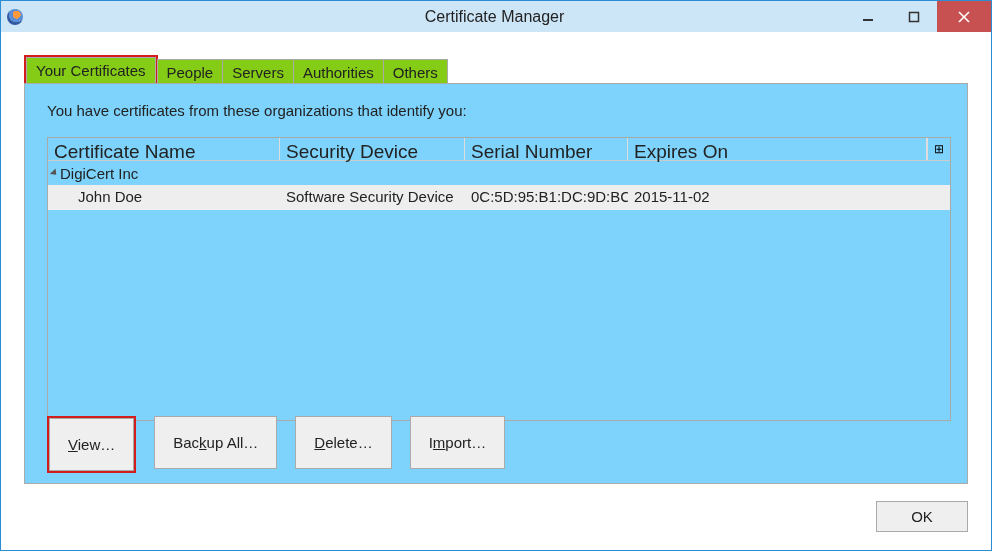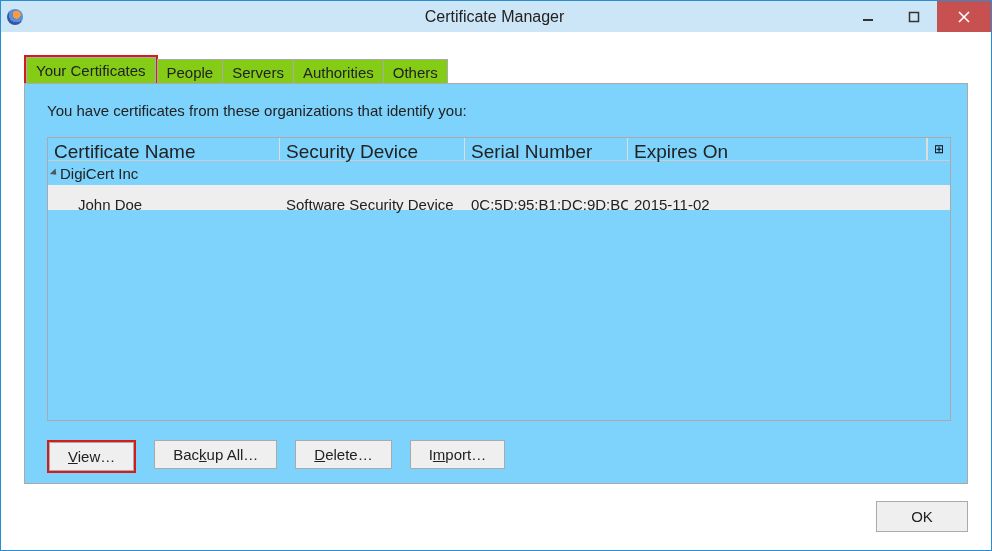--- a/index.html
+++ b/index.html
@@ -29,28 +29,28 @@
   .ghcell:last-child{border-right:none;}
   .col-picker{width:22px;display:flex;align-items:center;justify-content:center;font-size:12px;border-left:1px solid #ddd;}
   .w-name{width:232px;}
   .w-dev{width:185px;}
   .w-sn{width:163px;}
   .w-exp{flex:1;}
   .grid-body{}
   .group-row{display:flex;align-items:center;height:24px;padding-left:2px;font-size:15px;color:#222;}
   .tri{width:0;height:0;border-left:5px solid #555;border-top:4px solid transparent;border-bottom:4px solid transparent;transform:rotate(45deg);margin:0 3px 0 2px;}
   .data-row{display:flex;height:25px;background:#eee;font-size:15px;color:#222;}
-  .dcell{padding:11px 6px 0 6px;box-sizing:border-box;}
+  .dcell{padding:3px 6px 0 6px;box-sizing:border-box;}
   .dcell.name{width:232px;padding-left:30px;}
   .dcell.dev{width:185px;}
   .dcell.sn{width:163px;white-space:nowrap;overflow:hidden;}
   .dcell.exp{flex:1;}
   
   .actions{position:absolute;left:22px;bottom:10px;display:flex;gap:18px;}
-  .btn{height:27px;padding:0 18px;background:#efefef;border:1px solid #aaa;font-size:15px;color:#222;display:flex;align-items:center;justify-content:center;cursor:default;}
+  .btn{height:27px;padding:12px 18px;background:#efefef;border:1px solid #aaa;font-size:15px;color:#222;display:flex;align-items:center;justify-content:center;cursor:default;}
   .btn u{text-decoration:underline;}
   .btn-highlight{border:2px solid #d31c1c;padding:0;display:inline-flex;}
   .btn-highlight .btn{margin:0;}
   
   .footer{position:absolute;right:23px;bottom:18px;}
   .ok-btn{width:90px;height:29px;background:#efefef;border:1px solid #aaa;font-size:15px;color:#222;display:flex;align-items:center;justify-content:center;cursor:default;}
 </style>
 </head>
 <body>
 

